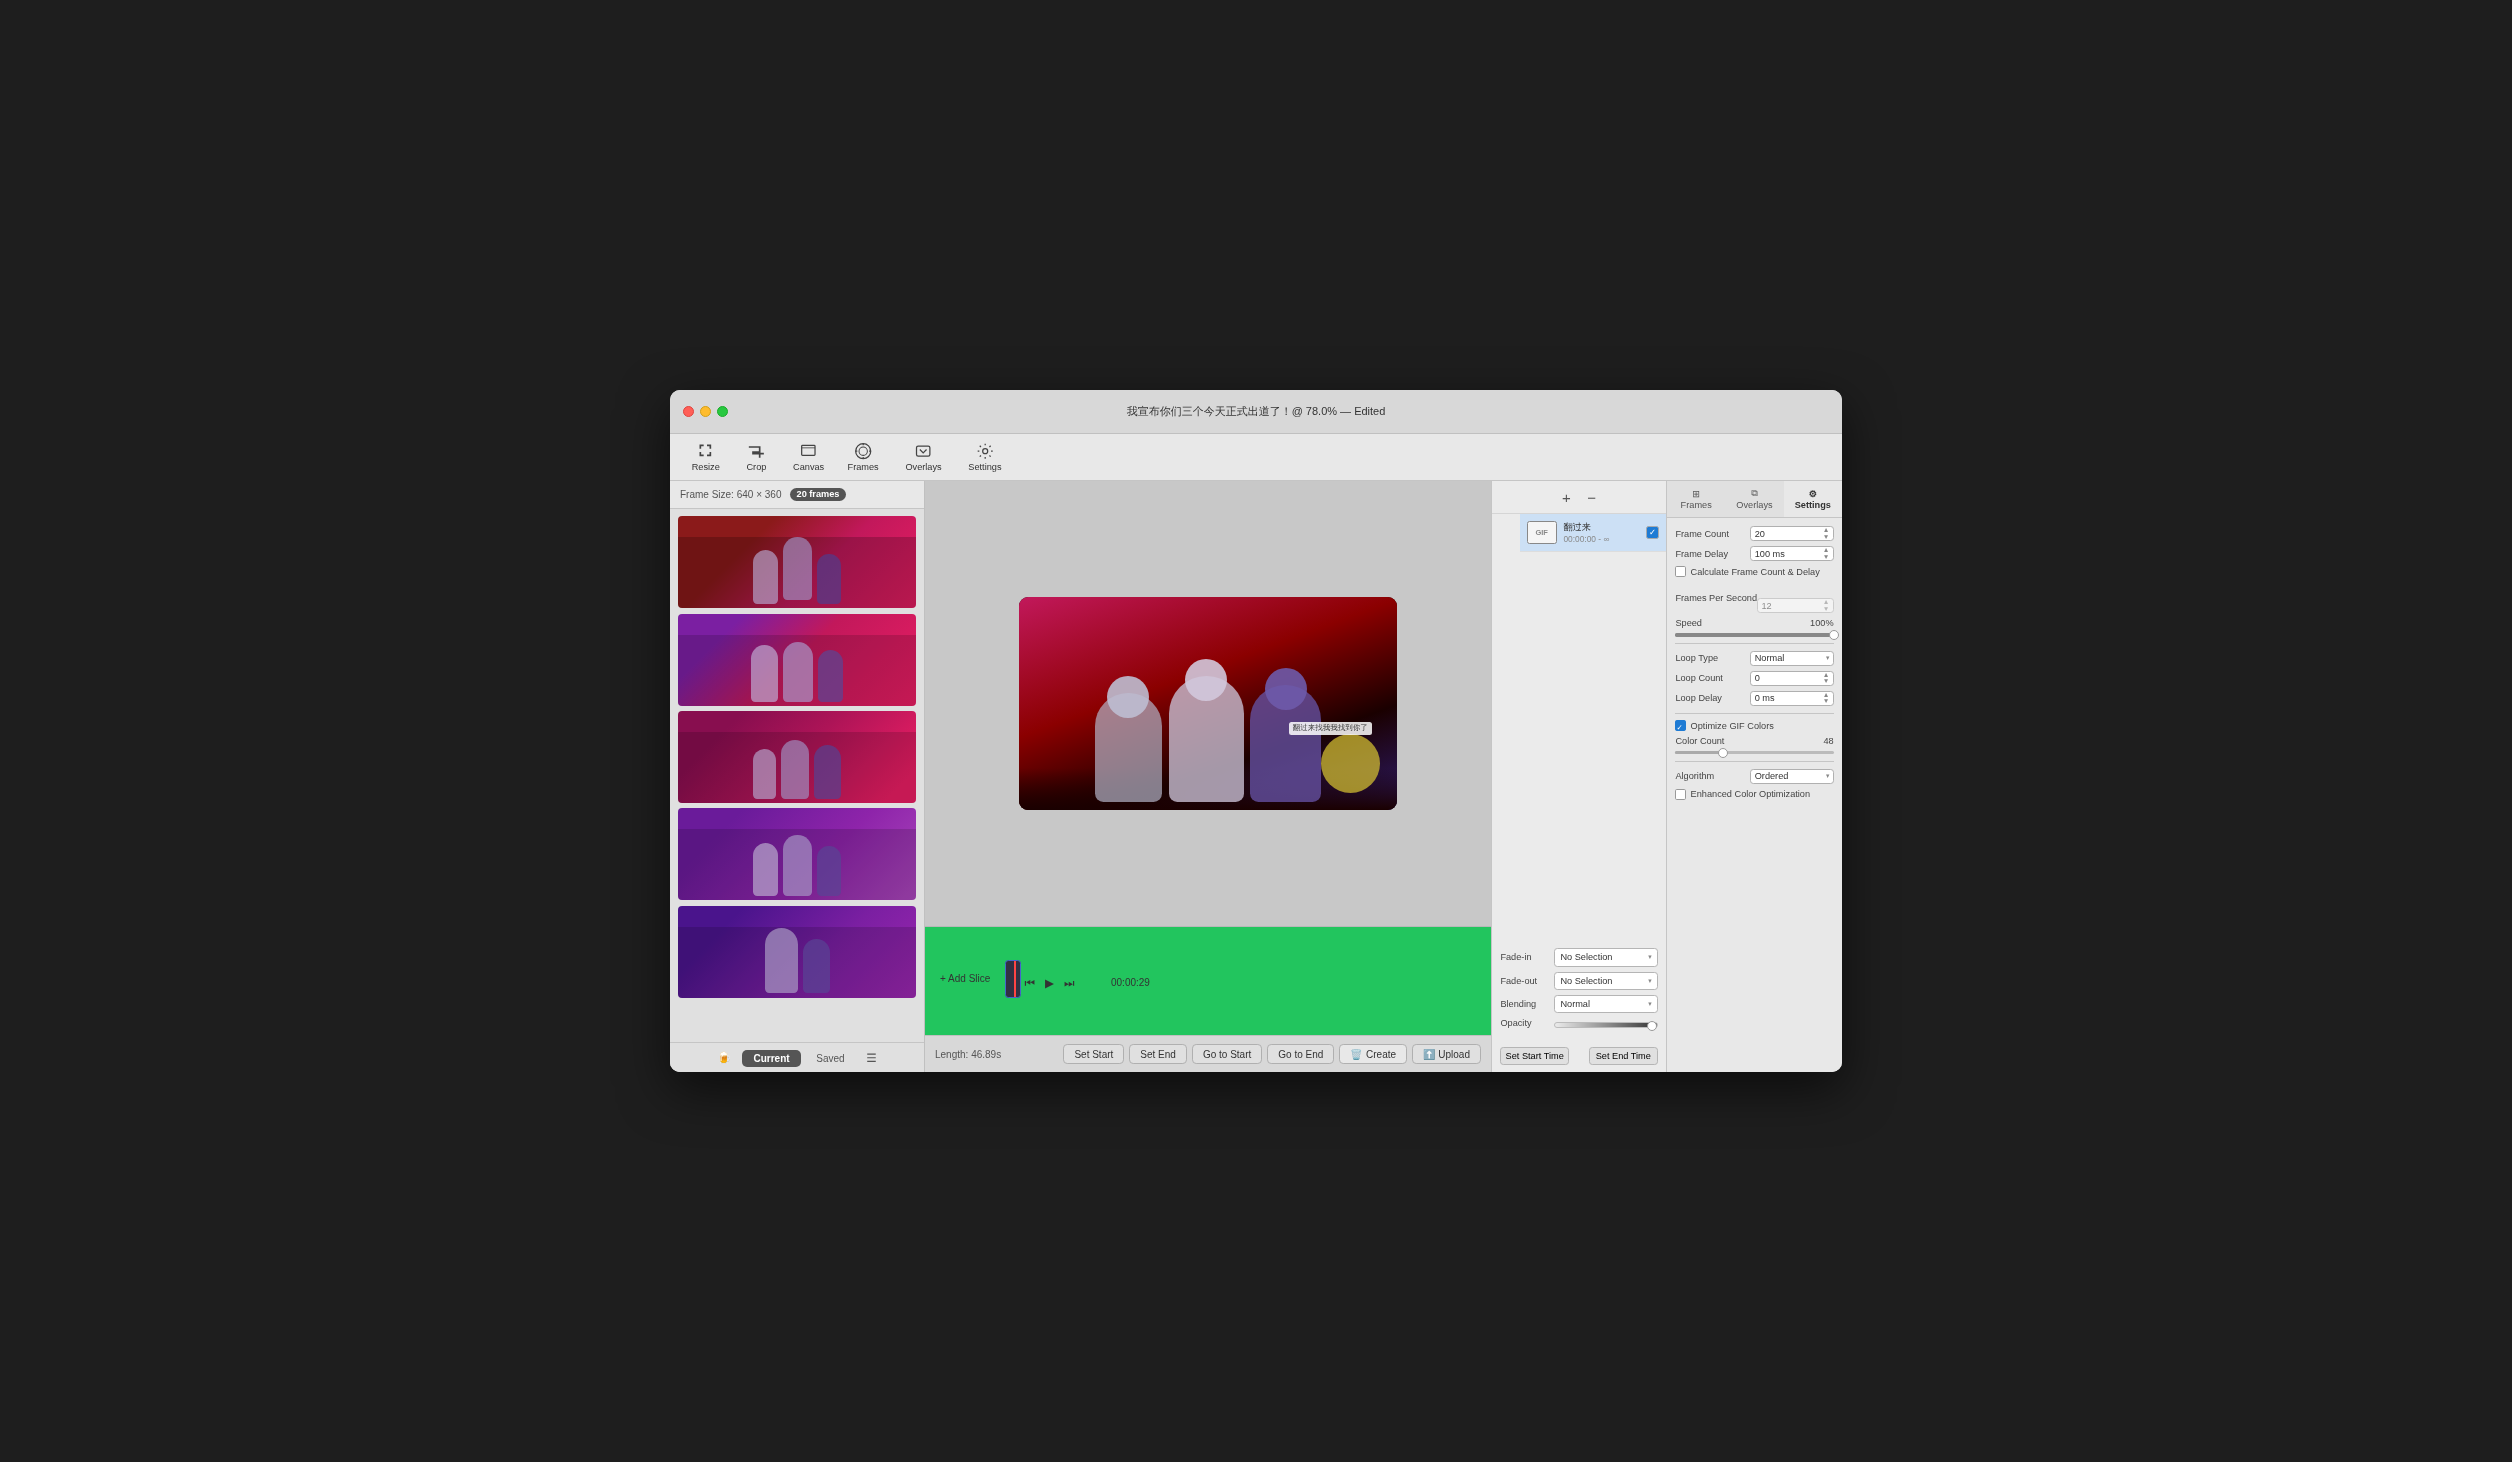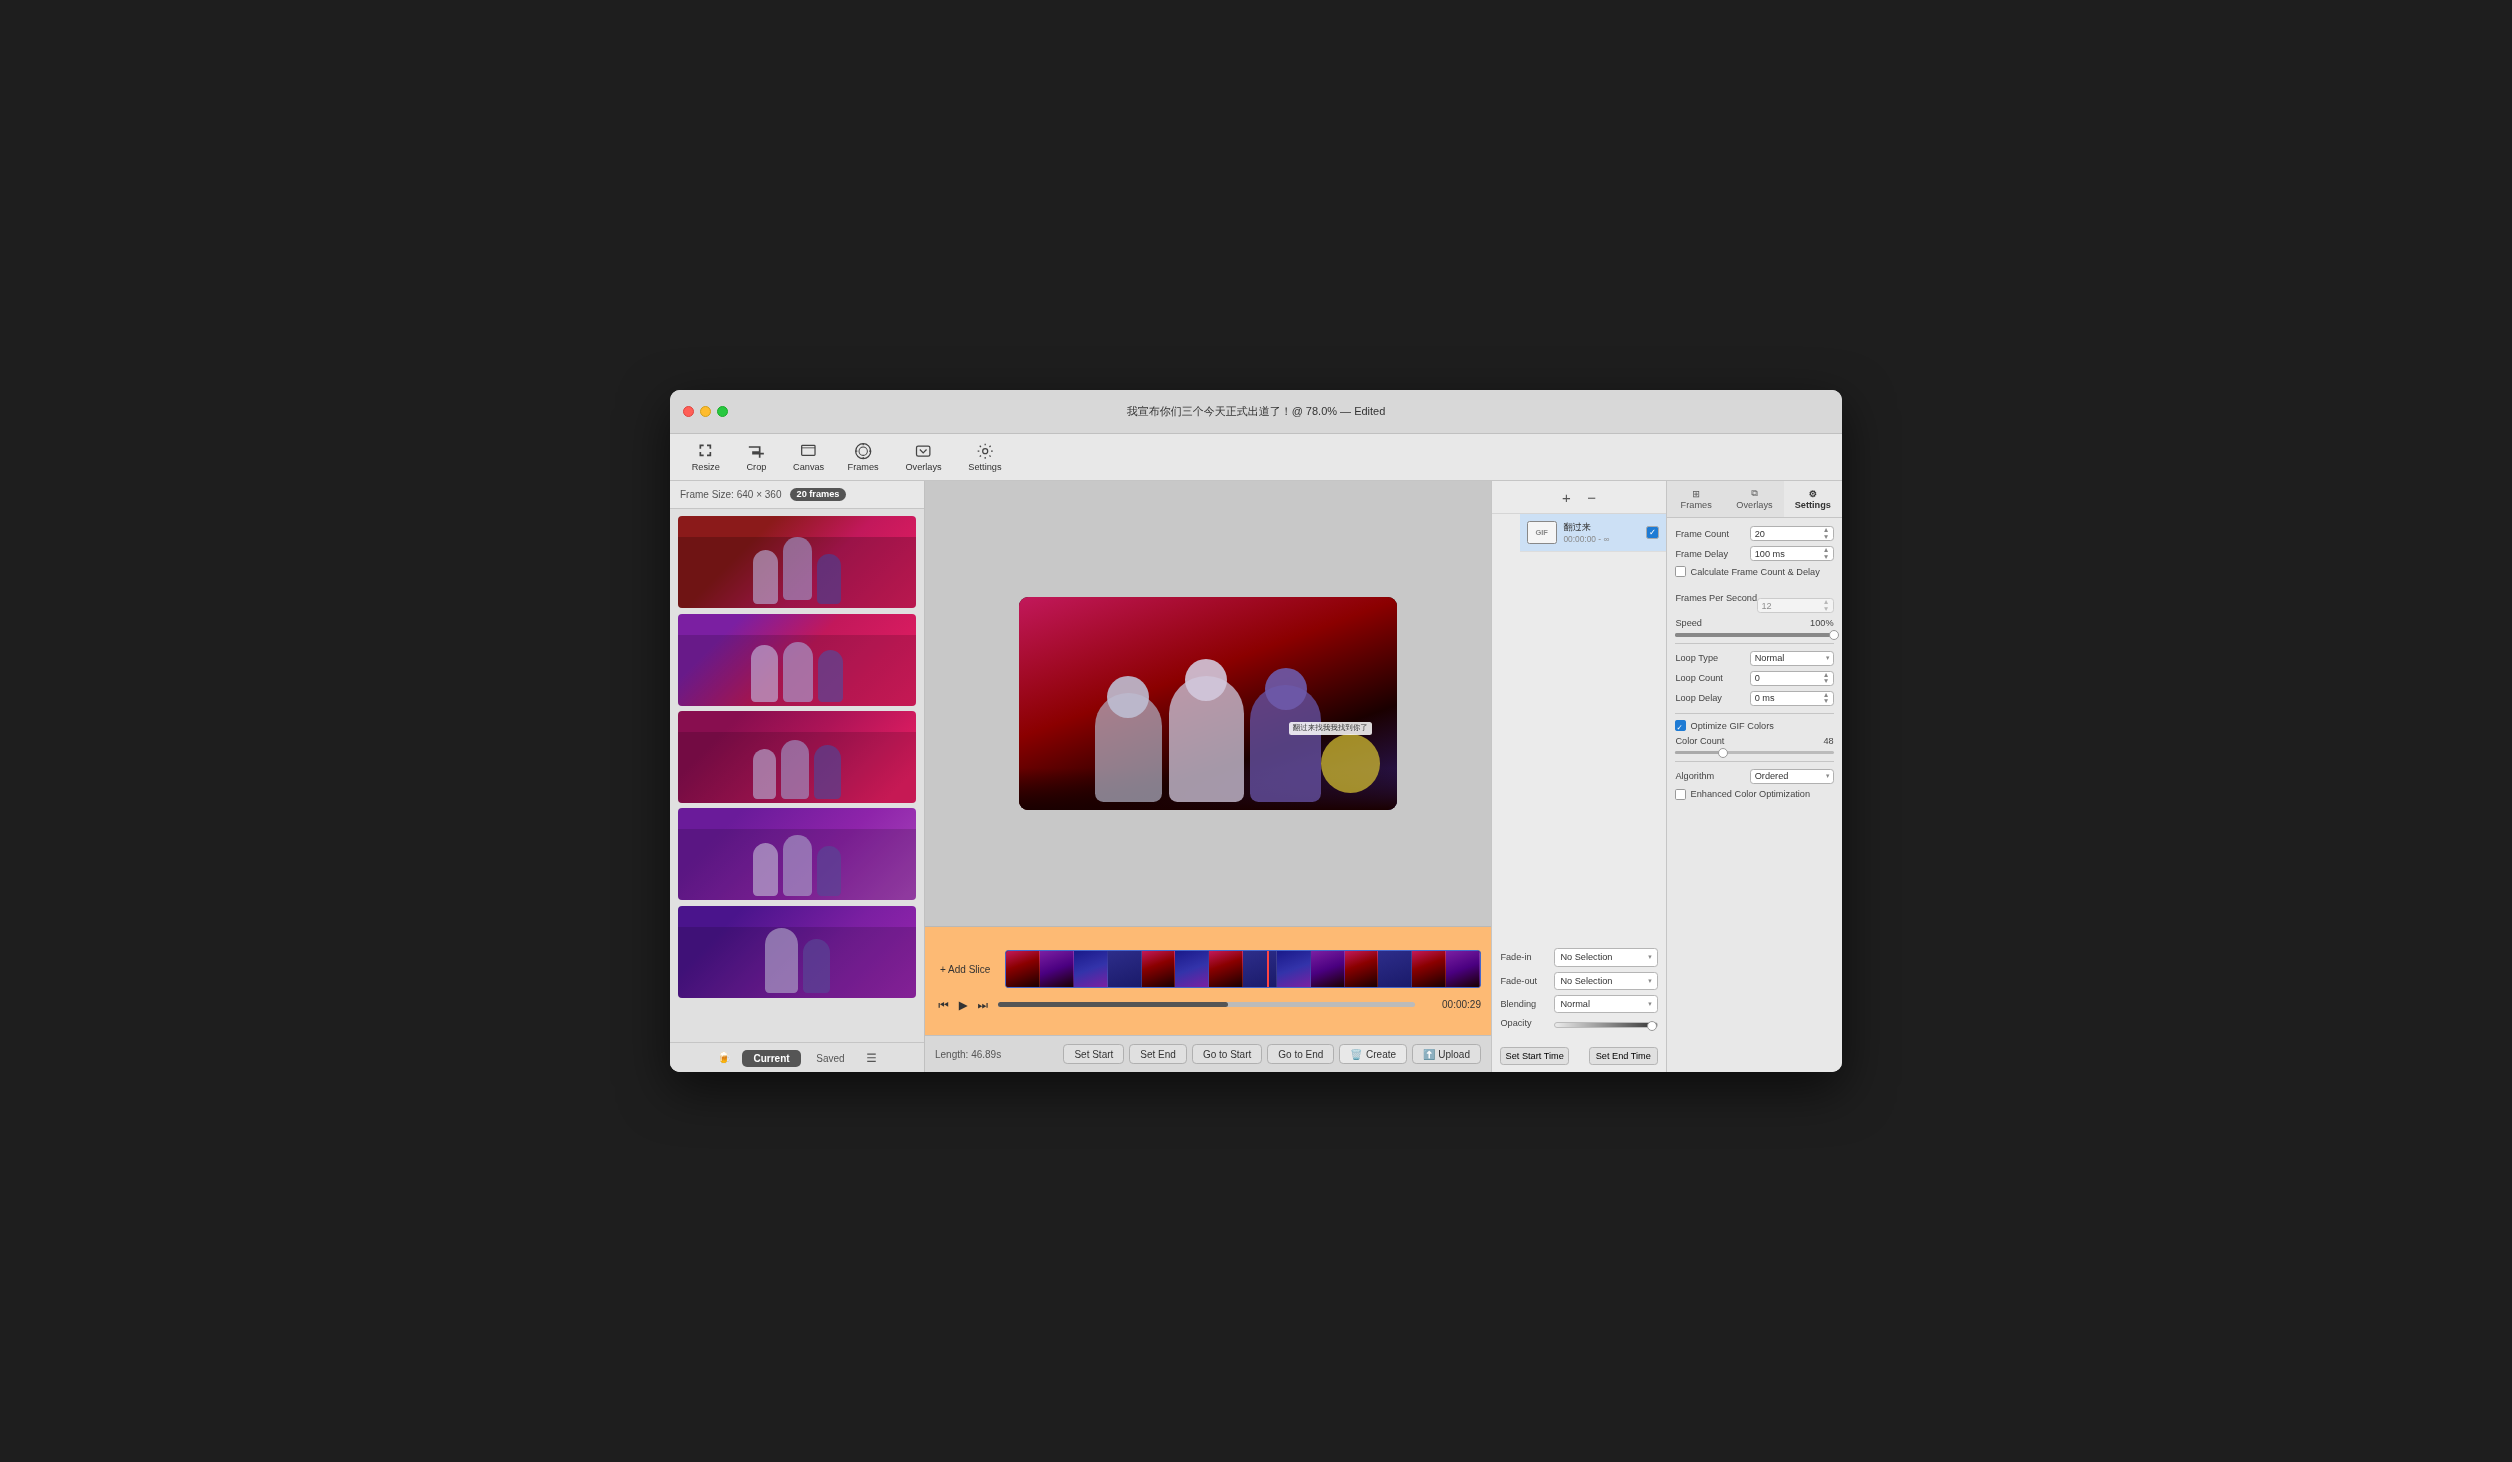--- a/index.html
+++ b/index.html
@@ -264,25 +264,25 @@
       right: 25px;
       background: rgba(255,255,255,0.85);
       font-size: 7.5px;
       padding: 1.7px 4.2px;
       border-radius: 2.5px;
       white-space: nowrap;
     }
     
     .timeline-area {
       height: 109px;
-      background: #fdba74;
+      background: #22c55e;
       border-top: 0.8px solid #b8b8b8;
       display: flex;
-      flex-direction: column;
-      padding: 23px 10px;
+      flex-direction: row;
+      padding: 2px 10px;
       flex-shrink: 0;
     }
     .timeline-controls-row {
       display: flex;
       align-items: center;
       gap: 10px;
       margin-bottom: 5px;
     }
     .add-slice-btn {
       background: transparent;

